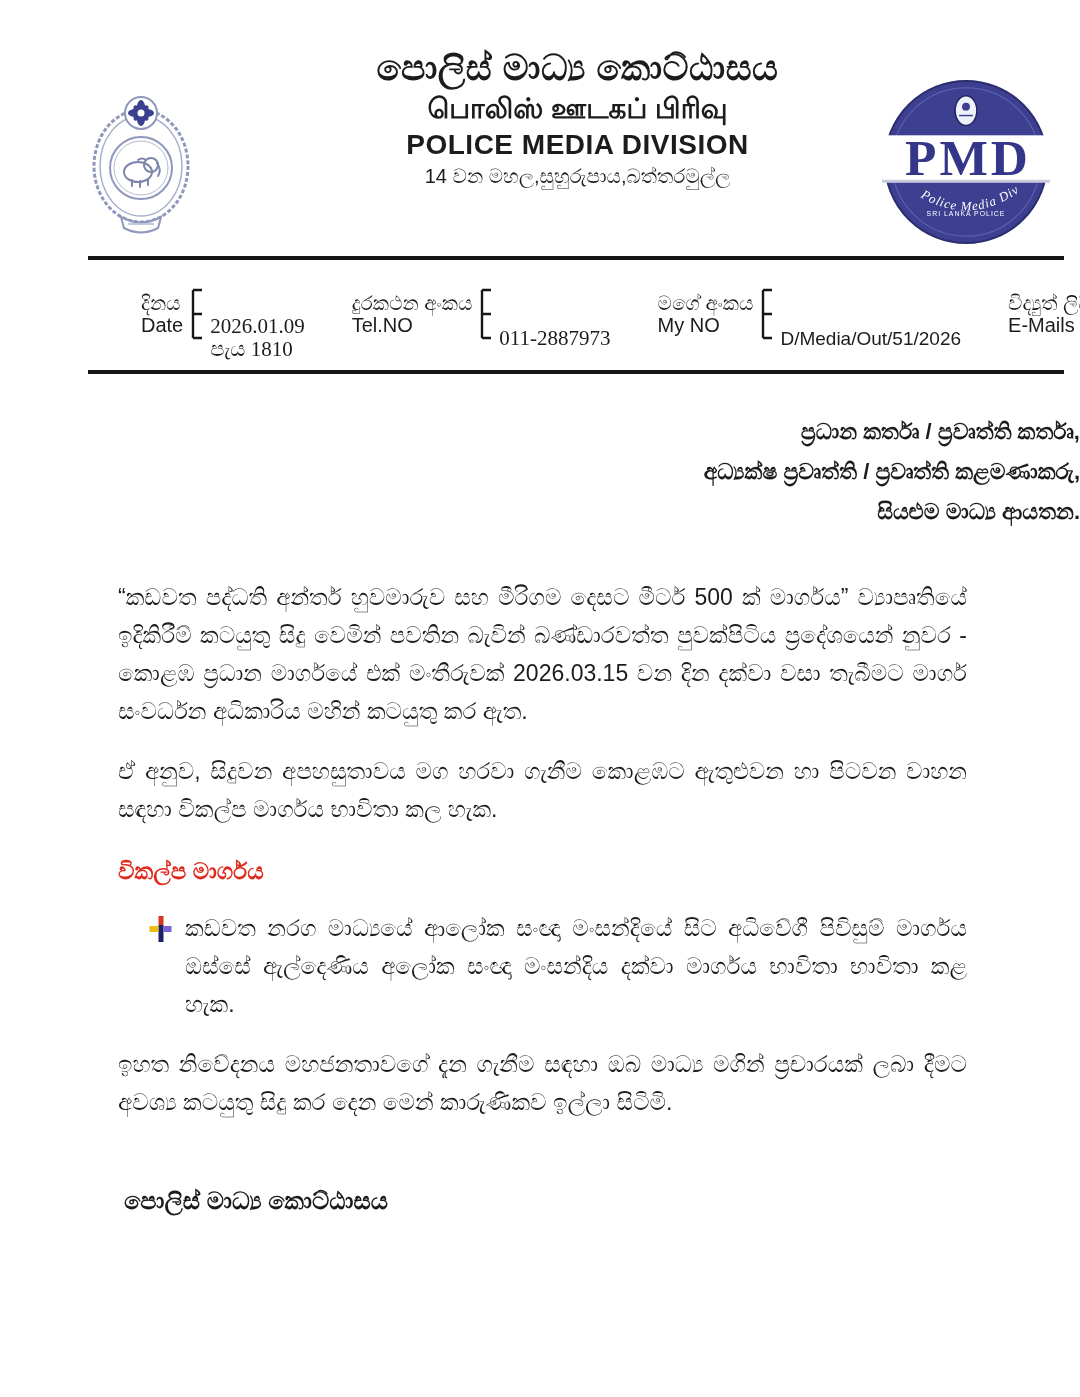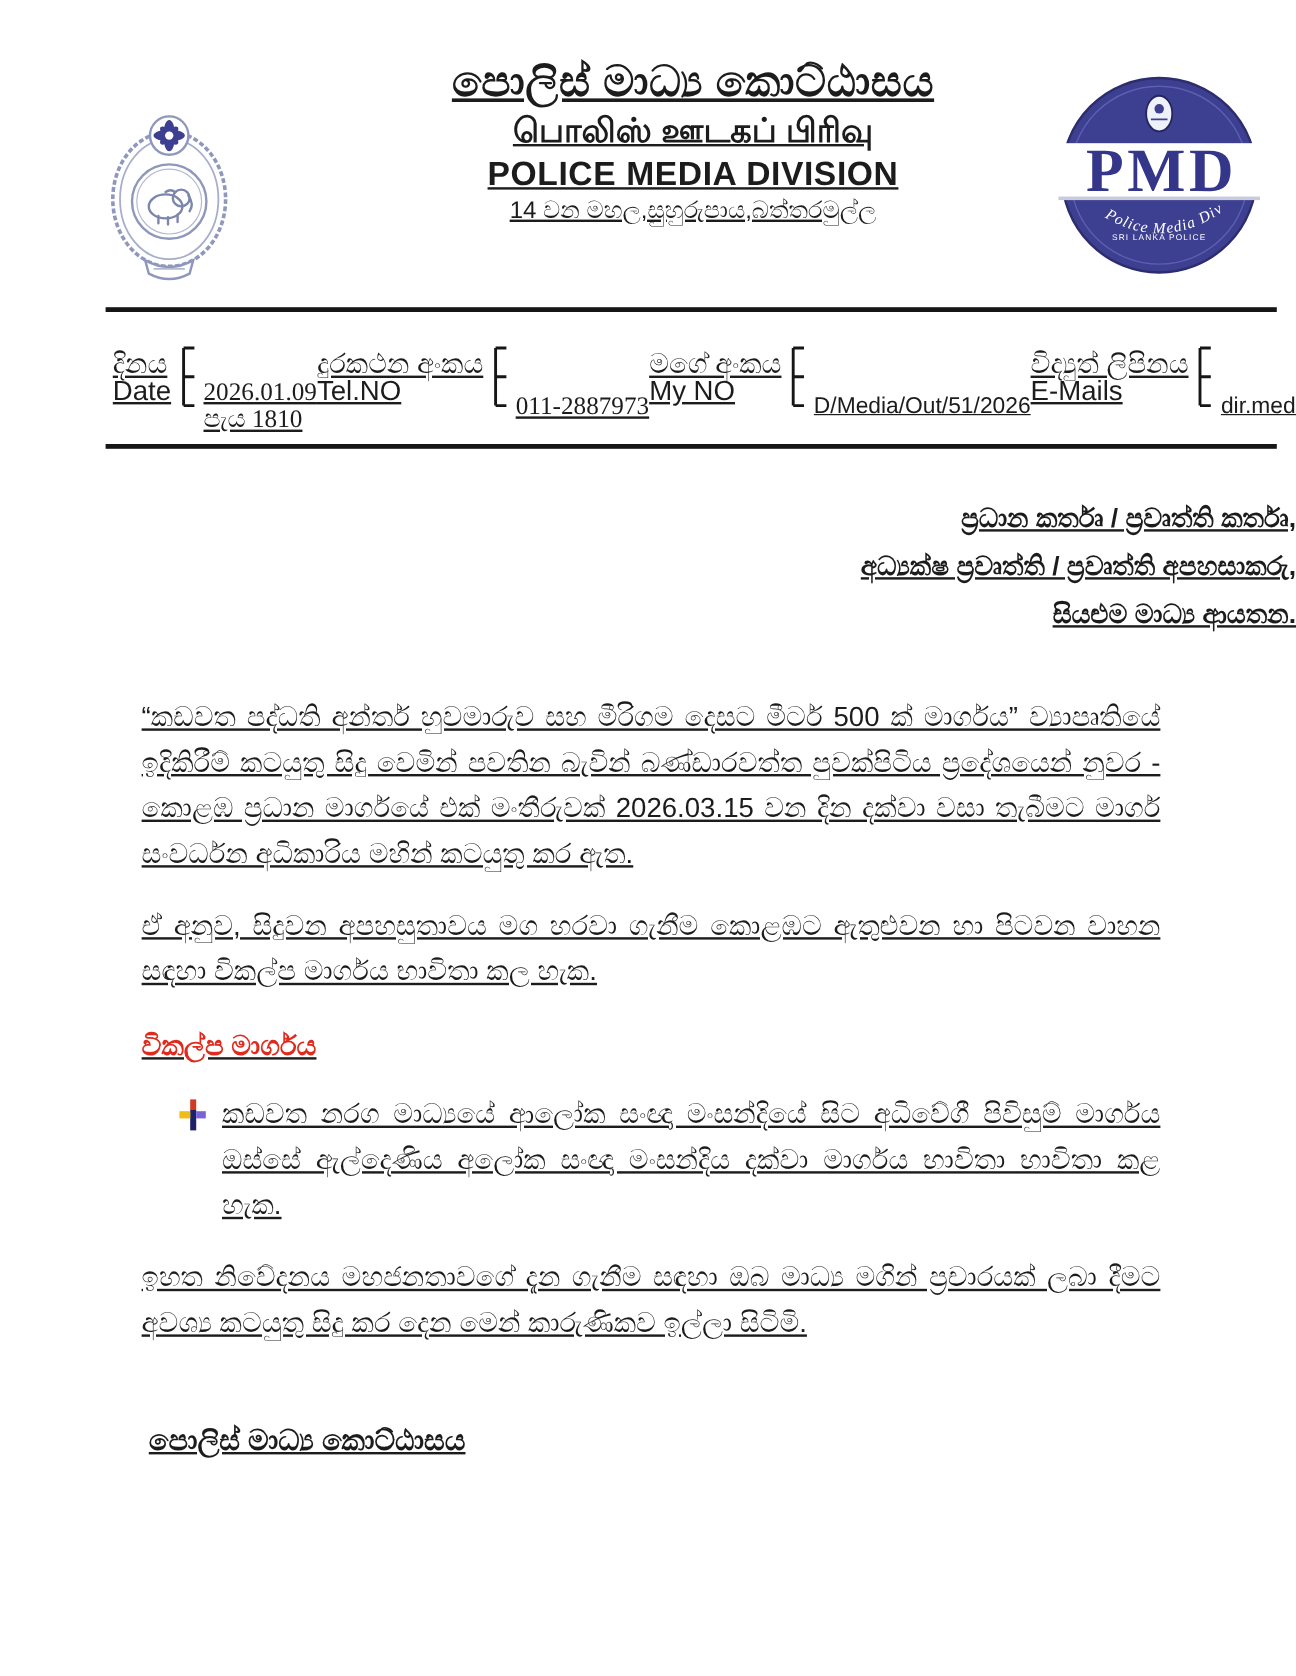--- a/index.html
+++ b/index.html
@@ -1,40 +1,39 @@
 <!DOCTYPE html>
 <html><head>
 <meta charset="utf-8">
 <style>
   * { box-sizing: border-box; }
   html,body { margin:0; padding:0; background:#e8e8e8; }
   .page {
     width:1080px; height:1397px; margin:0 auto; background:#ffffff;
     position:relative; overflow:hidden; color:#1c1c1c;
     font-family:"Liberation Sans","DejaVu Sans",sans-serif;
-    text-decoration:underline;
   }
   
   .header { position:relative; height:204px; }
   .crest-wrap { position:absolute; left:90px; top:40px; width:102px; height:152px; }
-  .pmd-wrap   { position:absolute; right:30px; top:16px; width:168px; height:168px; }
+  .pmd-wrap   { position:absolute; right:30px; top:32px; width:168px; height:168px; }
   .header-center { margin:46px 225px 0 300px; text-align:center; }
   .h-si { font-size:36px; font-weight:bold; line-height:44px; letter-spacing:0.5px; }
   .h-ta { font-size:28px; font-weight:600; line-height:38px; }
   .h-en { font-size:28px; font-weight:bold; line-height:34px; letter-spacing:0.5px; }
   .h-ad { font-size:20px; line-height:28px; }
   
   .info-bar {
     margin:6px 16px 0 88px;
     border-top:4px solid #161616; border-bottom:4px solid #161616;
     padding:7px 4px 9px 6px;
     display:flex; align-items:center; justify-content:space-between;
   }
   .ig { display:flex; align-items:center; }
-  .ig-labels { font-size:23px; line-height:22px; white-space:nowrap; }
+  .ig-labels { font-size:20px; line-height:22px; white-space:nowrap;margin-left:47px; }
   .ig-values { font-size:19px; line-height:23px; white-space:nowrap;margin-top:48px; }
   .serif-val { font-family:"Liberation Serif","DejaVu Serif",serif; font-size:21px; }
   .bracket { margin:0 6px 0 8px; }
   
   .recipient { margin:38px 0 0 122px; font-weight:bold; font-size:22px; line-height:40px;text-align:right; }
   .notice-title {
     margin:46px 118px 0 118px; text-align:center;
     font-weight:bold; font-size:24px; line-height:37px;
   }
   .red { color:#e02a1d; }
@@ -154,21 +153,21 @@
       </div>
       <svg class="bracket" width="13" height="52" viewBox="0 0 13 52">
           <path d="M2 2 H11 M2 2 V50 M2 50 H11 M2 26 H11" stroke="#161616" stroke-width="2.4" fill="none"></path>
         </svg>
       <div class="ig-values">dir.media@police.gov.lk</div>
     </div>
   </div>
 
   <div class="recipient">
     <div>ප්‍රධාන කර්තෘ / ප්‍රවෘත්ති කර්තෘ,</div>
-    <div>අධ්‍යක්ෂ ප්‍රවෘත්ති / ප්‍රවෘත්ති අපහසාකරු,</div>
+    <div>අධ්‍යක්ෂ ප්‍රවෘත්ති / ප්‍රවෘත්ති කළමණාකරු,</div>
     <div>සියළුම මාධ්‍ය ආයතන.</div>
   </div>
 
   <div class="notice-title red">
   </div>
 
   <div class="para">“කඩවත පද්ධති අන්තර් හුවමාරුව සහ මීරිගම දෙසට මීටර් 500 ක් මාර්ගය” ව්‍යාපෘතියේ ඉදිකිරීම් කටයුතු සිදු වෙමින් පවතින බැවින් බණ්ඩාරවත්ත පුවක්පිටිය ප්‍රදේශයෙන් නුවර - කොළඹ ප්‍රධාන මාර්ගයේ එක් මංතීරුවක් 2026.03.15 වන දින දක්වා වසා තැබීමට මාර්ග සංවර්ධන අධිකාරිය මහින් කටයුතු කර ඇත.</div>
 
   <div class="para">ඒ අනුව, සිදුවන අපහසුතාවය මග හරවා ගැනීම කොළඹට ඇතුළුවන හා පිටවන වාහන සඳහා විකල්ප මාර්ගය භාවිතා කල හැක.</div>
 

